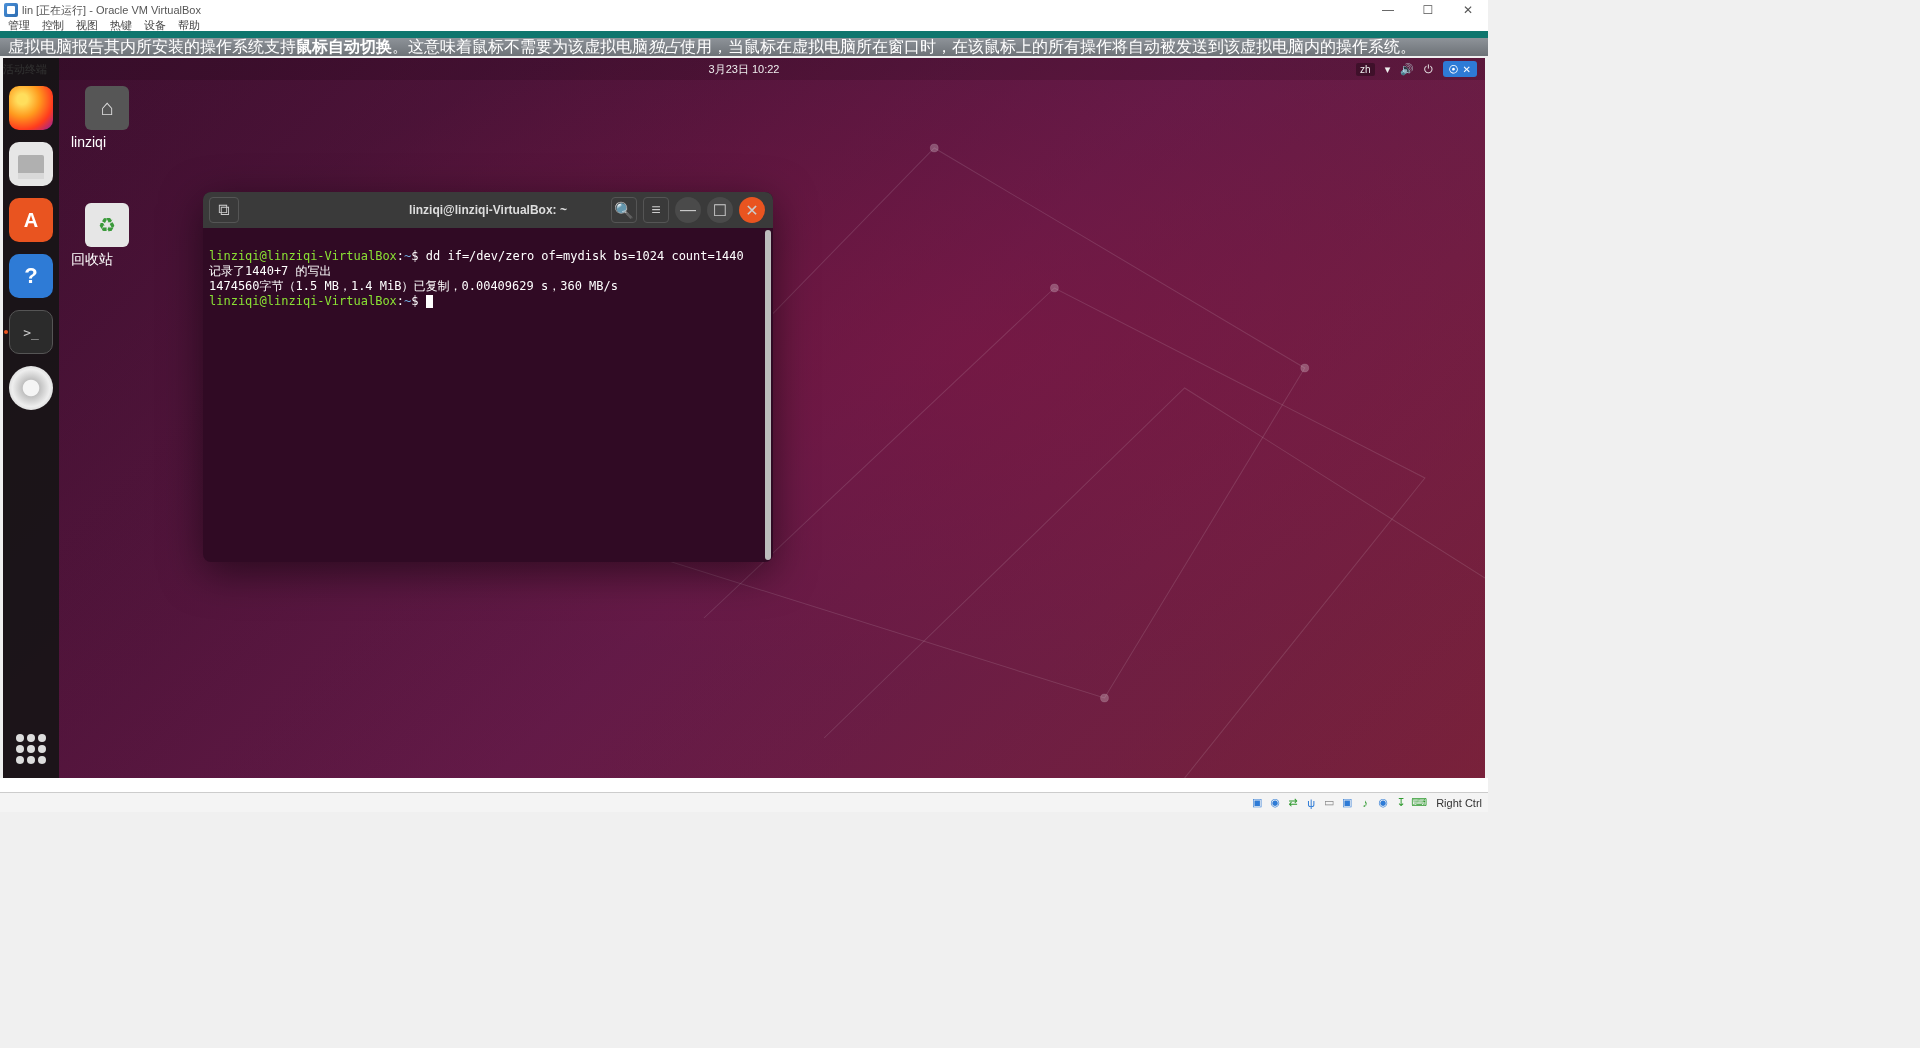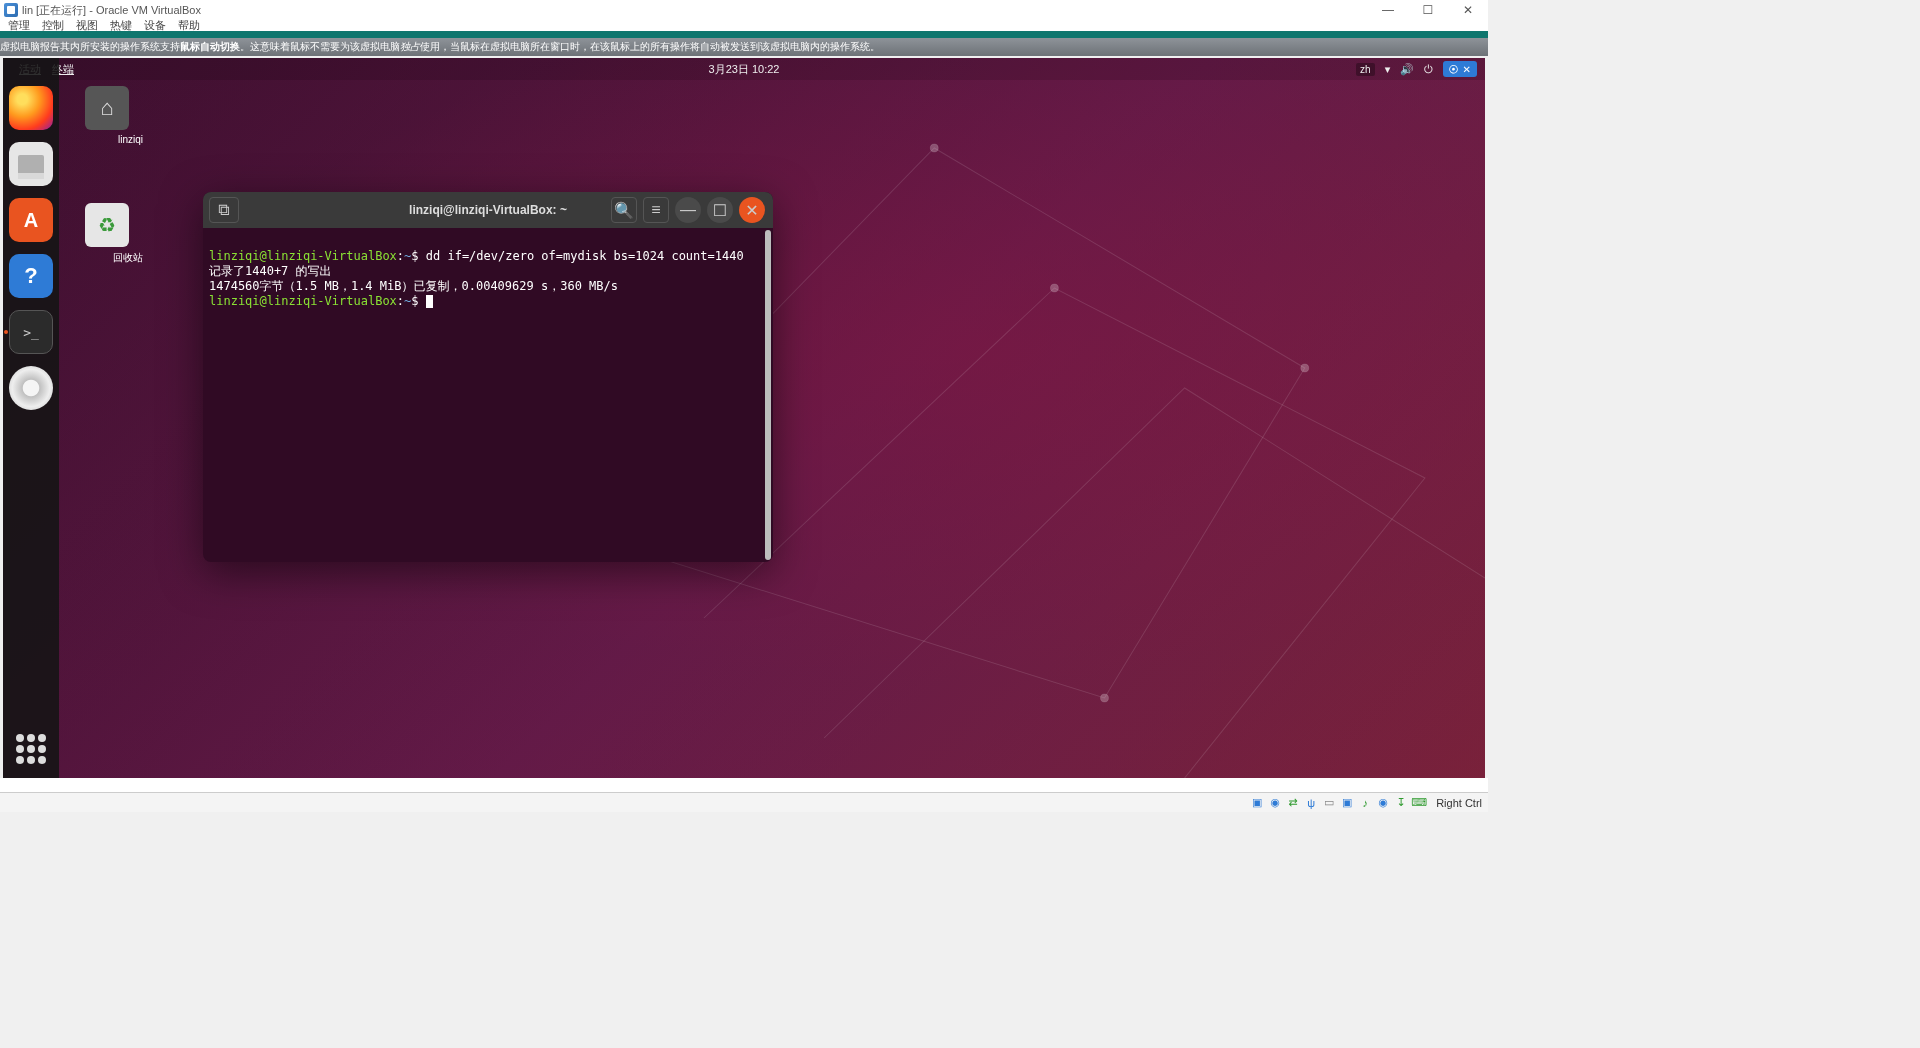--- a/index.html
+++ b/index.html
@@ -9,35 +9,35 @@
 .vb-titlebar { height: 20px; background: #fff; display: flex; align-items: center; padding-left: 4px; font-size: 11px; color: #555; }
 .vb-titlebar .vb-icon { width: 14px; height: 14px; margin-right: 4px; background: linear-gradient(135deg,#4a90d9,#2e6db0); border-radius:2px; display:inline-block; position:relative;}
 .vb-titlebar .vb-icon::after{content:"";position:absolute;left:3px;top:3px;width:8px;height:8px;background:#fff;border-radius:1px;}
 .vb-winctl { margin-left: auto; display:flex; }
 .vb-winctl span { width: 40px; height:20px; display:flex; align-items:center; justify-content:center; color:#555; font-size:12px; cursor:pointer; }
 
 .vb-menubar { height: 18px; background:#fff; display:flex; align-items:center; padding-left:8px; font-size:11px; color:#444; gap:12px; border-bottom:7px solid #0f766e;}
 .vb-menubar span{cursor:pointer;}
 
 
-.vb-banner { height:18px; background:linear-gradient(#8e9399,#6d7277); color:#fff; font-size:10px; display:flex; align-items:center; padding:0 0; }
+.vb-banner { height:18px; background:linear-gradient(#8e9399,#6d7277); color:#fff; font-size:16px; display:flex; align-items:center; padding:0 8px; }
 .vb-banner b{font-weight:bold;}
 .vb-banner i{font-style:italic;}
 
 
 .guest { position:absolute; left:3px; right:3px; top:58px; height:720px; overflow:hidden; }
 .ubuntu-bg { position:absolute; inset:0; background:
   radial-gradient(ellipse at 65% 40%, rgba(120,20,60,0.55) 0%, rgba(60,10,40,0.2) 55%),
   linear-gradient(135deg,#3d1030 0%,#5a1842 35%,#6d1e4f 55%,#7a234a 75%,#88273f 100%);
 }
 .ubuntu-bg svg{position:absolute;inset:0;width:100%;height:100%;}
 
 
 .gnome-top { position:absolute; left:0; right:0; top:0; height:22px; background:rgba(0,0,0,0.12); display:flex; align-items:center; color:#eee; font-size:11px; }
-.gnome-top .top-left{padding-left:16px; display:flex; gap:11px;text-decoration:underline;}
+.gnome-top .top-left{padding-left:0; display:flex; gap:0;}
 .gnome-top .top-center{position:absolute; left:50%; transform:translateX(-50%);}
 .gnome-top .top-right{margin-left:auto; display:flex; align-items:center; gap:10px; padding-right:8px;}
 .gnome-top .pill{background:#2e7bd6;color:#fff;border-radius:3px;padding:0 6px;font-size:10px;display:flex;align-items:center;gap:4px;height:16px;}
 .gnome-top .zh{background:rgba(0,0,0,0.3); padding:1px 4px; border-radius:2px; font-size:10px;}
 
 
 .dock { position:absolute; left:0; top:0; bottom:0; width:56px; background:rgba(20,20,20,0.88); display:flex; flex-direction:column; align-items:center; padding-top:28px; gap:12px; }
 .dock .app { width:44px; height:44px; border-radius:10px; display:flex; align-items:center; justify-content:center; cursor:pointer; position:relative;}
 .dock .app.active::before{content:"";position:absolute;left:-6px;width:4px;height:4px;border-radius:50%;background:#e95420;}
 .dock .firefox{background:radial-gradient(circle at 30% 30%,#ffde5c 12%,#ff9a1e 40%,#ff3b1e 70%,#8a1eaa 100%);}
@@ -47,21 +47,21 @@
 .dock .software::after{content:"A";color:#fff;font-weight:bold;font-size:20px;}
 .dock .help{background:#2e7bd6;}
 .dock .help::after{content:"?";color:#fff;font-weight:bold;font-size:22px;}
 .dock .term{background:#2b2b2b;border:1px solid #555;}
 .dock .term::after{content:">_";color:#ccc;font-size:13px;font-family:monospace;}
 .dock .disc{background:radial-gradient(circle,#f5f5f5 25%,#c0c0c0 28%,#eee 60%,#bbb 100%);border-radius:50%;}
 .dock .apps-grid{margin-top:auto;margin-bottom:14px;width:30px;height:30px;display:grid;grid-template:repeat(3,8px)/repeat(3,8px);gap:3px;cursor:pointer;}
 .dock .apps-grid i{background:#ddd;border-radius:50%;}
 
 
-.desk-icon{position:absolute;width:72px;text-align:right;color:#fff;font-size:10px;cursor:pointer;}
+.desk-icon{position:absolute;width:72px;text-align:left;color:#fff;font-size:14px;cursor:pointer;}
 .desk-icon .tile{width:44px;height:44px;margin:0 auto 4px;border-radius:6px;display:flex;align-items:center;justify-content:center;}
 .desk-icon.home{left:68px;top:28px;}
 .desk-icon.home .tile{background:#565656;}
 .desk-icon.home .tile::after{content:"⌂";color:#ddd;font-size:22px;}
 .desk-icon.trash{left:68px;top:110px;margin-top:35px;}
 .desk-icon.trash .tile{background:#e6e6e6;}
 .desk-icon.trash .tile::after{content:"♻";color:#3a9a3a;font-size:20px;}
 
 
 .termwin{position:absolute;left:200px;top:134px;width:570px;height:370px;background:#300a24;border-radius:8px;box-shadow:0 10px 40px rgba(0,0,0,0.5);overflow:hidden;display:flex;flex-direction:column;}

